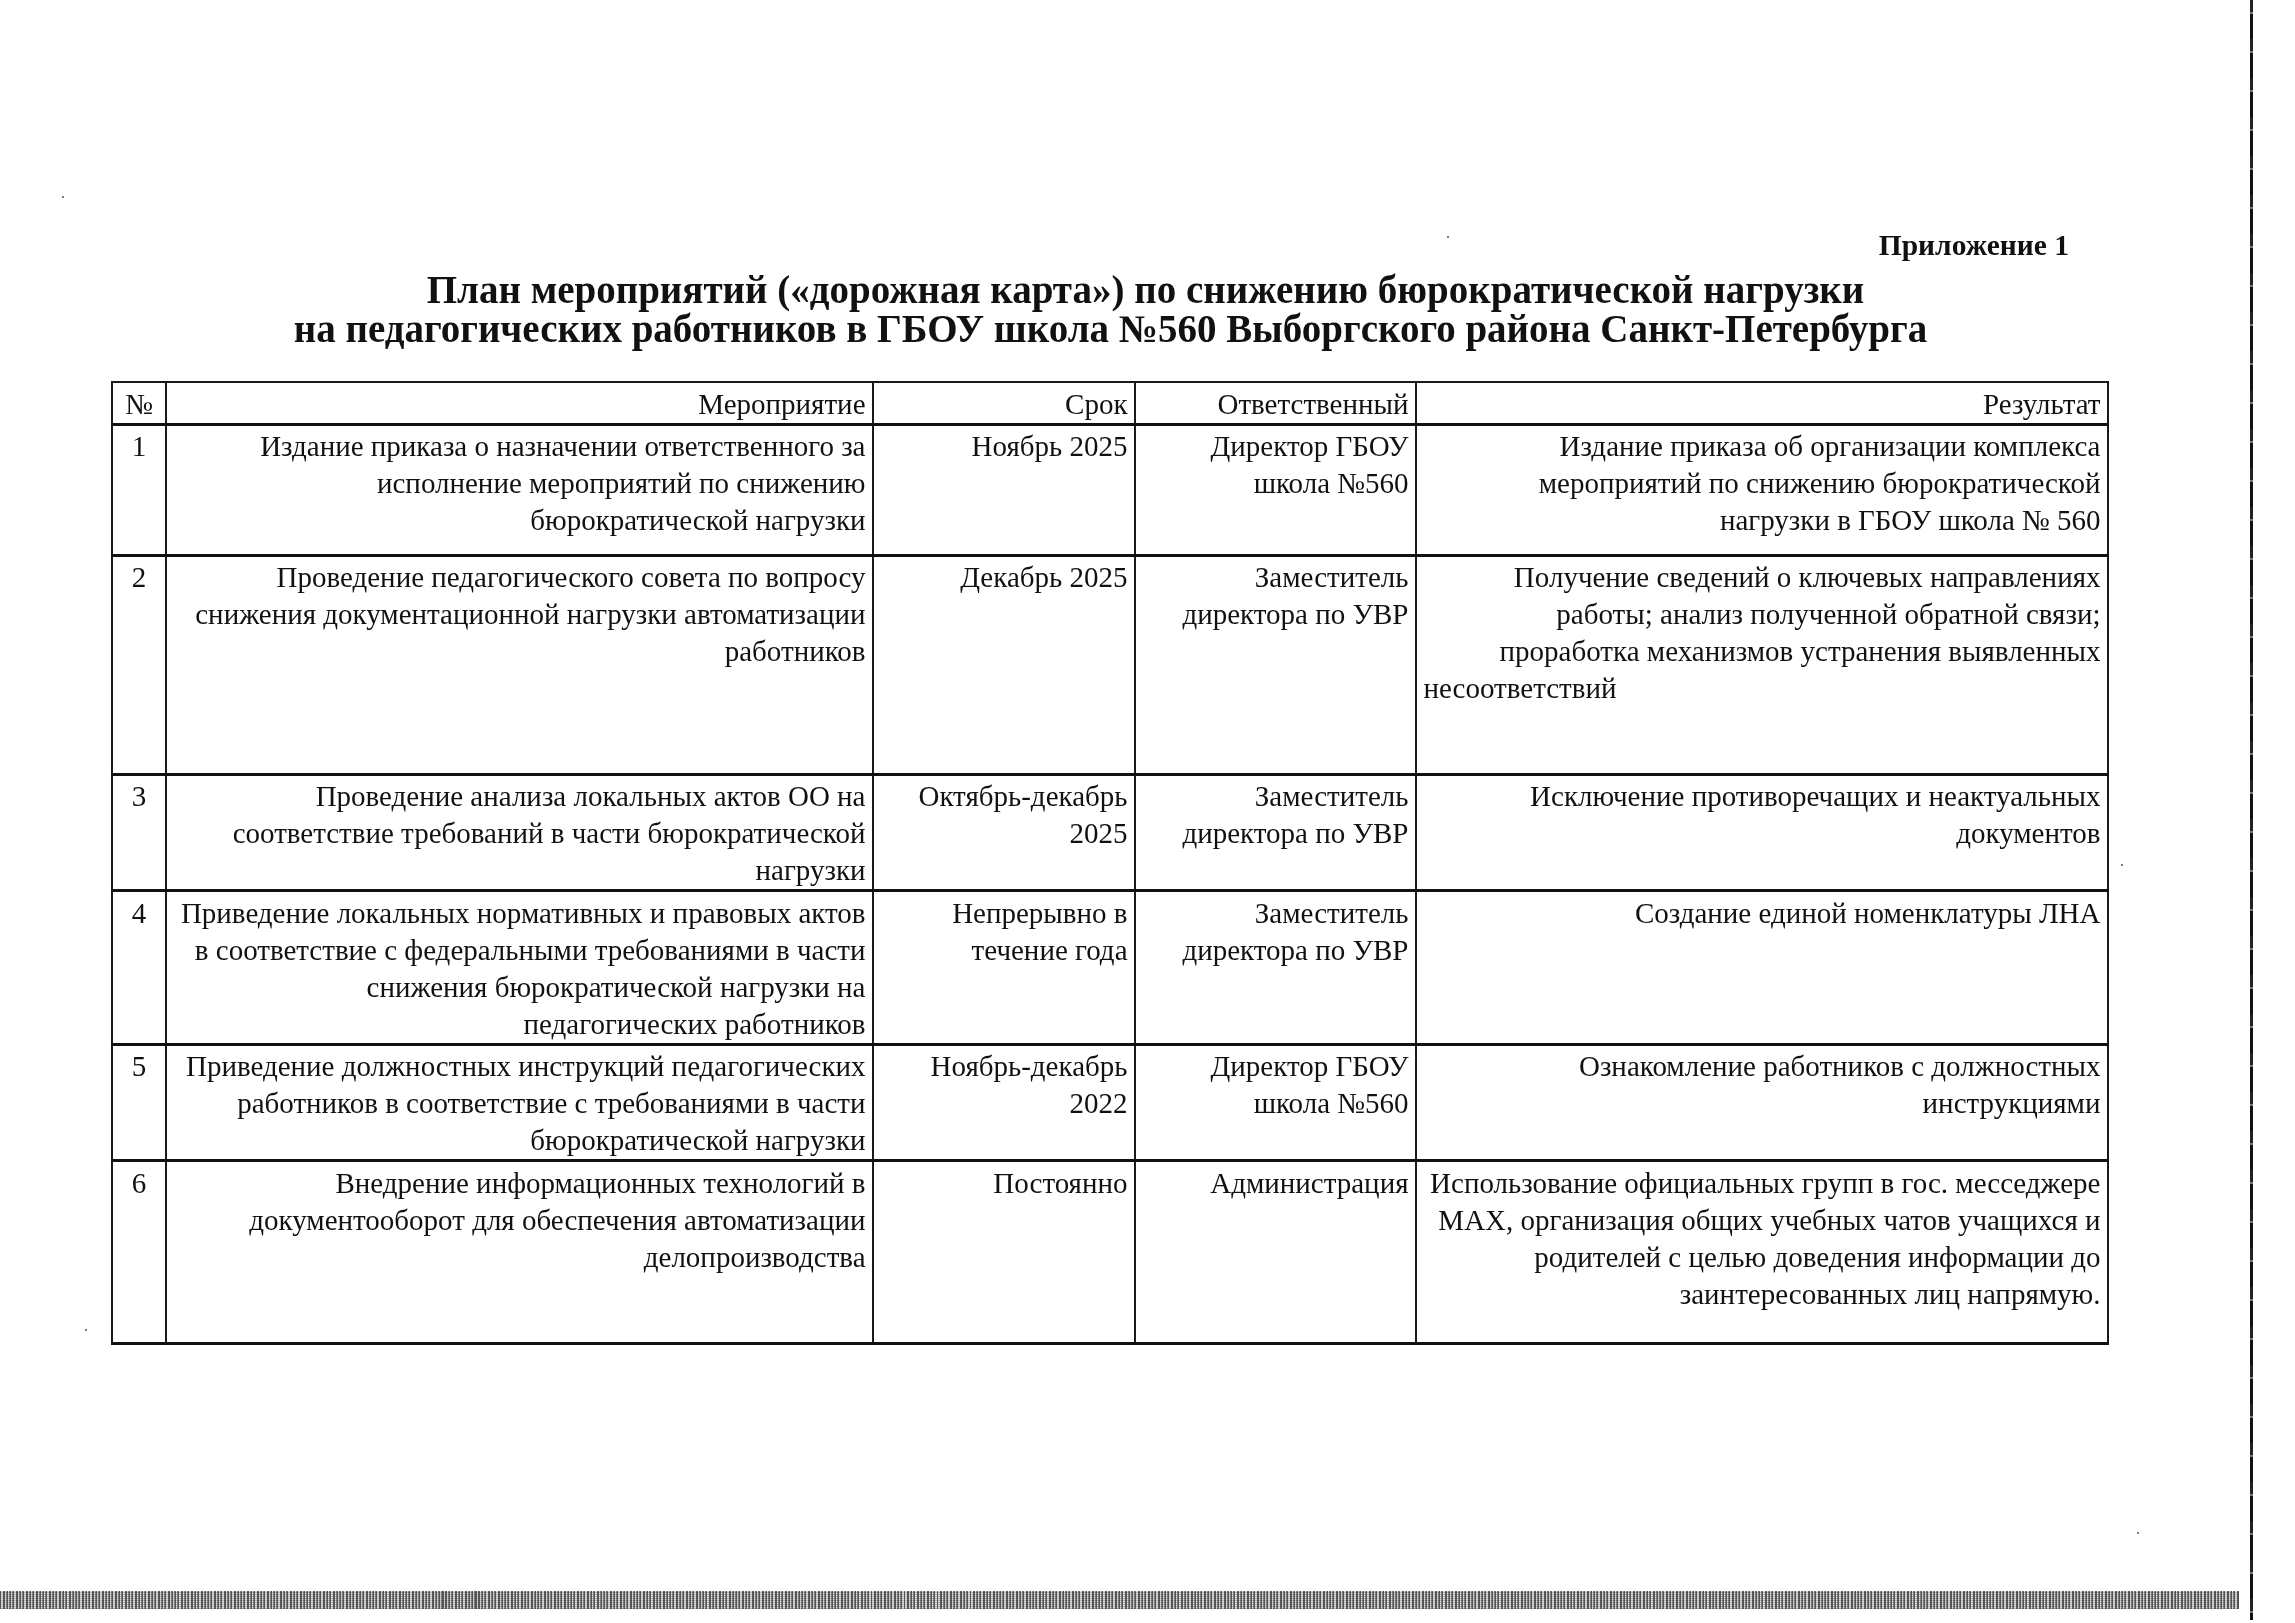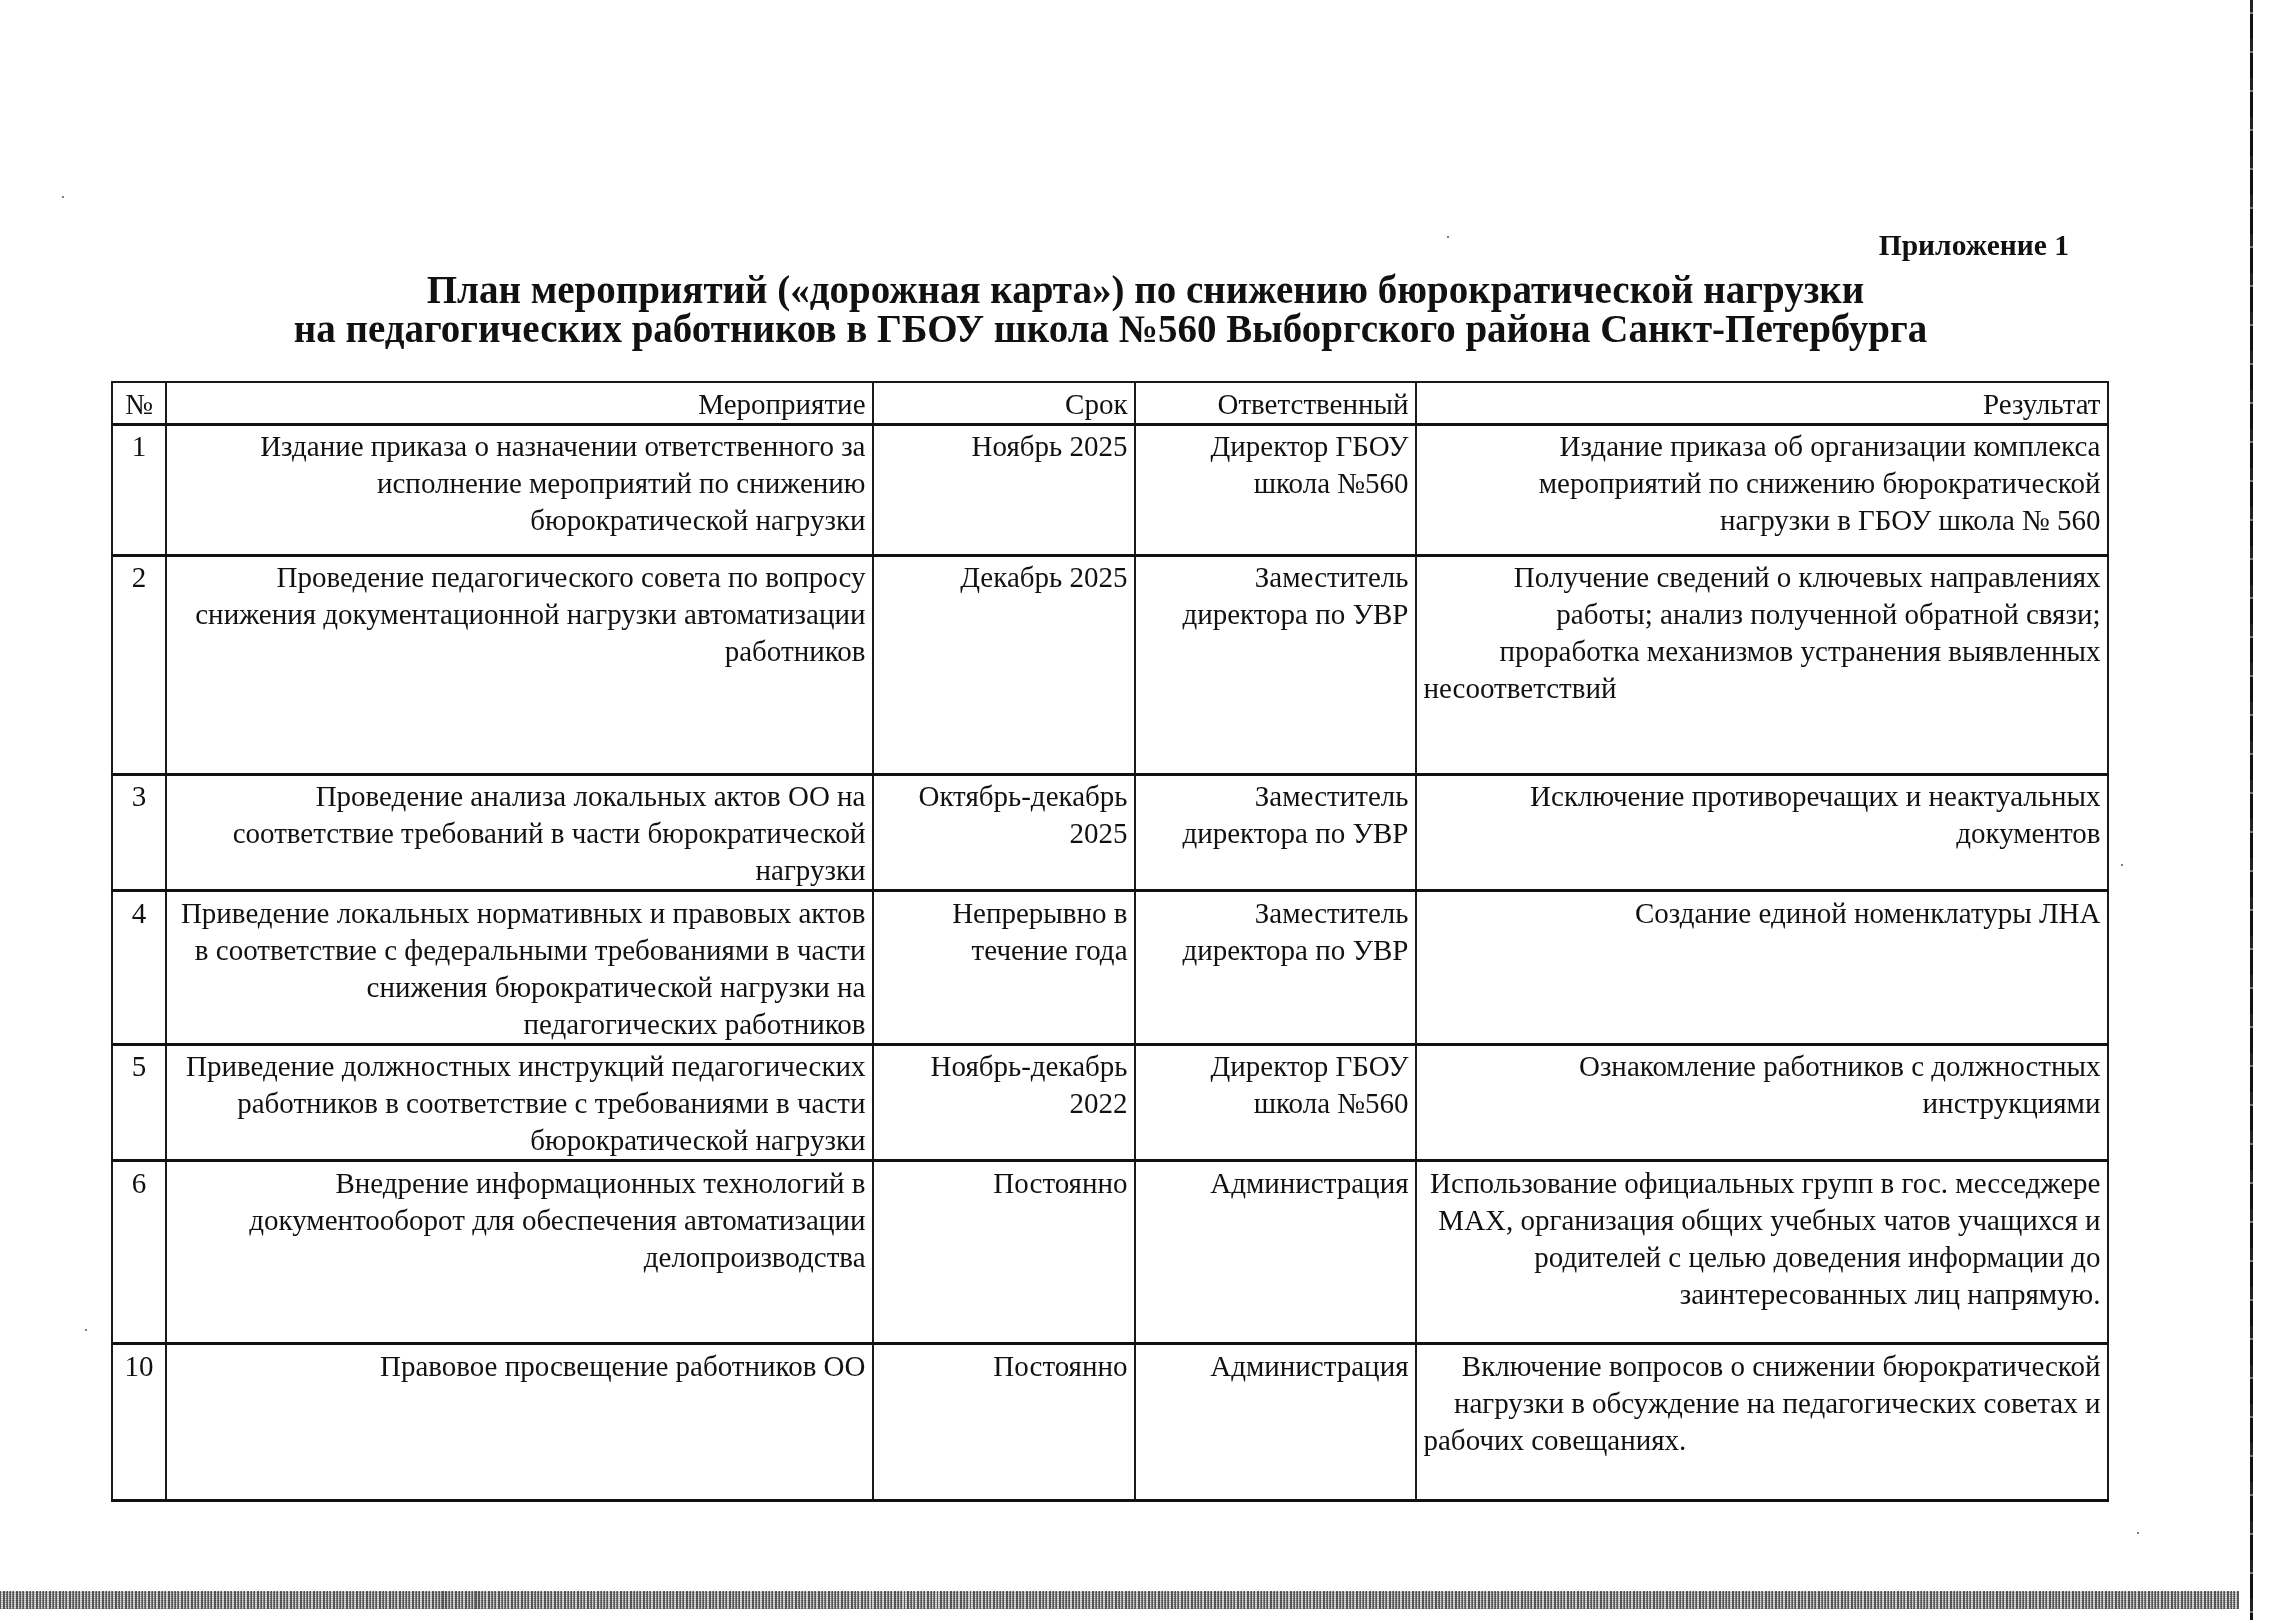--- a/index.html
+++ b/index.html
@@ -174,23 +174,16 @@
         <td>Директор ГБОУ школа №560</td>
         <td>Ознакомление работников с должностных инструкциями</td>
       </tr>
       <tr class="h-r6">
         <td class="num">6</td>
         <td>Внедрение информационных технологий в документооборот для обеспечения автоматизации делопроизводства</td>
         <td>Постоянно</td>
         <td>Администрация</td>
         <td>Использование официальных групп в гос. месседжере МАХ, организация общих учебных чатов учащихся и родителей с целью доведения информации до заинтересованных лиц напрямую.</td>
       </tr>
-      <tr class="h-r10">
-        <td class="num">10</td>
-        <td>Правовое просвещение работников ОО</td>
-        <td>Постоянно</td>
-        <td>Администрация</td>
-        <td class="justified">Включение вопросов о снижении бюрократической нагрузки в обсуждение на педагогических советах и рабочих совещаниях.</td>
-      </tr>
     </tbody>
   </table>
 </div>
 
 
 </body></html>

